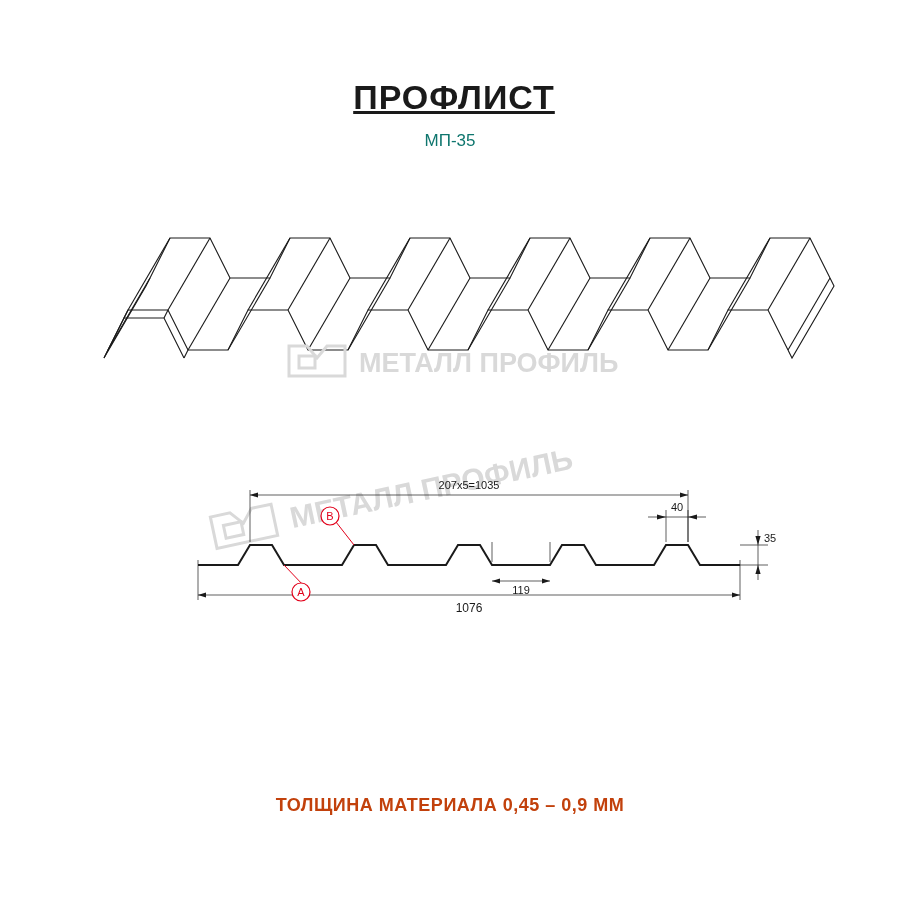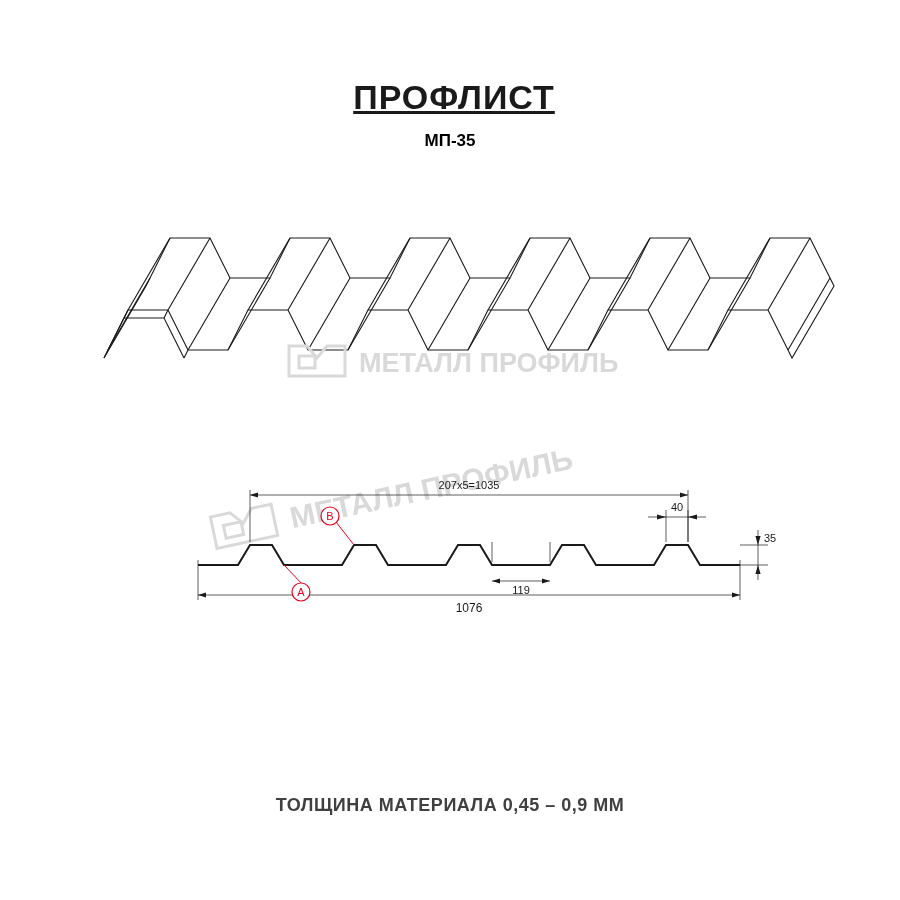--- a/index.html
+++ b/index.html
@@ -32,33 +32,33 @@
     color: #1a1a1a;
     text-decoration: underline;
   }
   .subtitle {
     position: absolute;
     top: 131px;
     left: 0;
     width: 900px;
     text-align: center;
     font-size: 17px;
-    font-weight: bold;
-    color: #000000;
+    font-weight: normal;
+    color: #0f766e;
   }
   .footer-note {
     position: absolute;
     top: 795px;
     left: 0;
     width: 900px;
     text-align: center;
     font-size: 18px;
     font-weight: bold;
     letter-spacing: 0.5px;
-    color: #404040;
+    color: #c2410c;
   }
   .iso-wrap {
     position: absolute;
     top: 230px;
     left: 80px;
     width: 760px;
     height: 180px;
   }
   .section-wrap {
     position: absolute;

